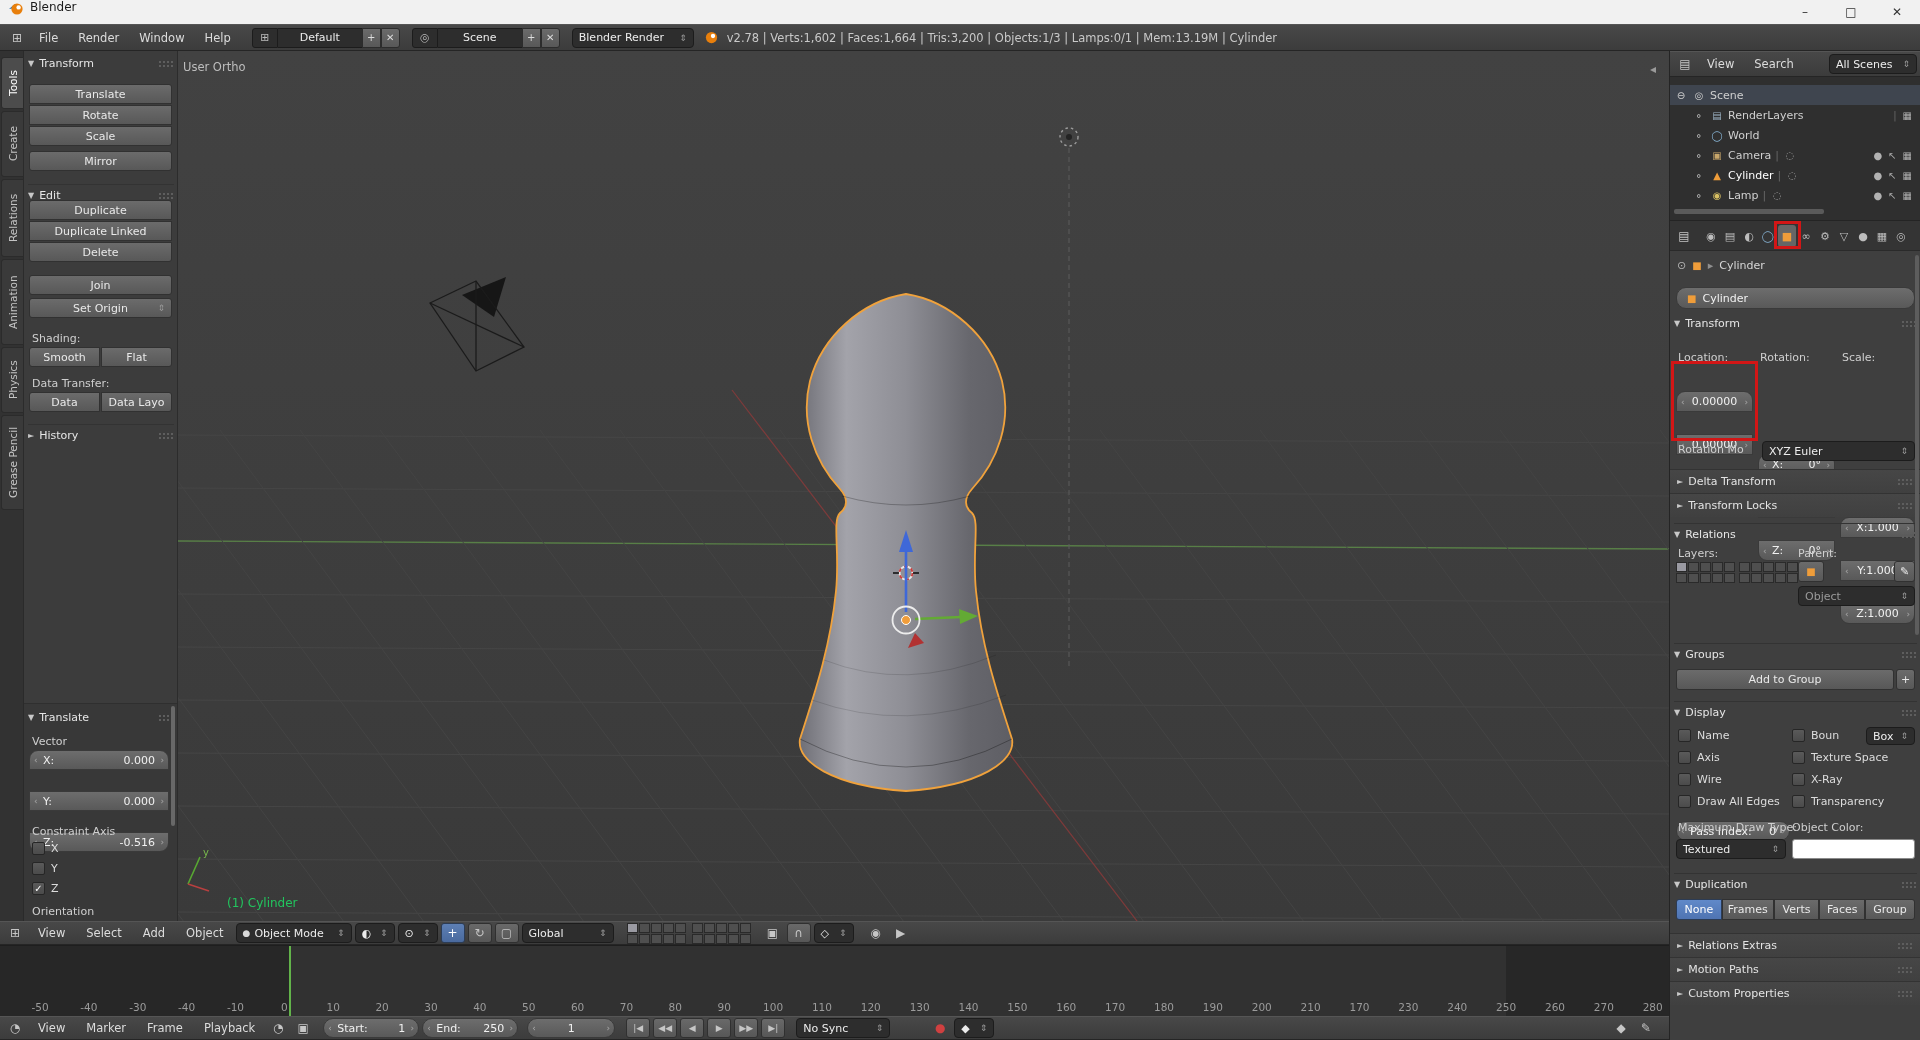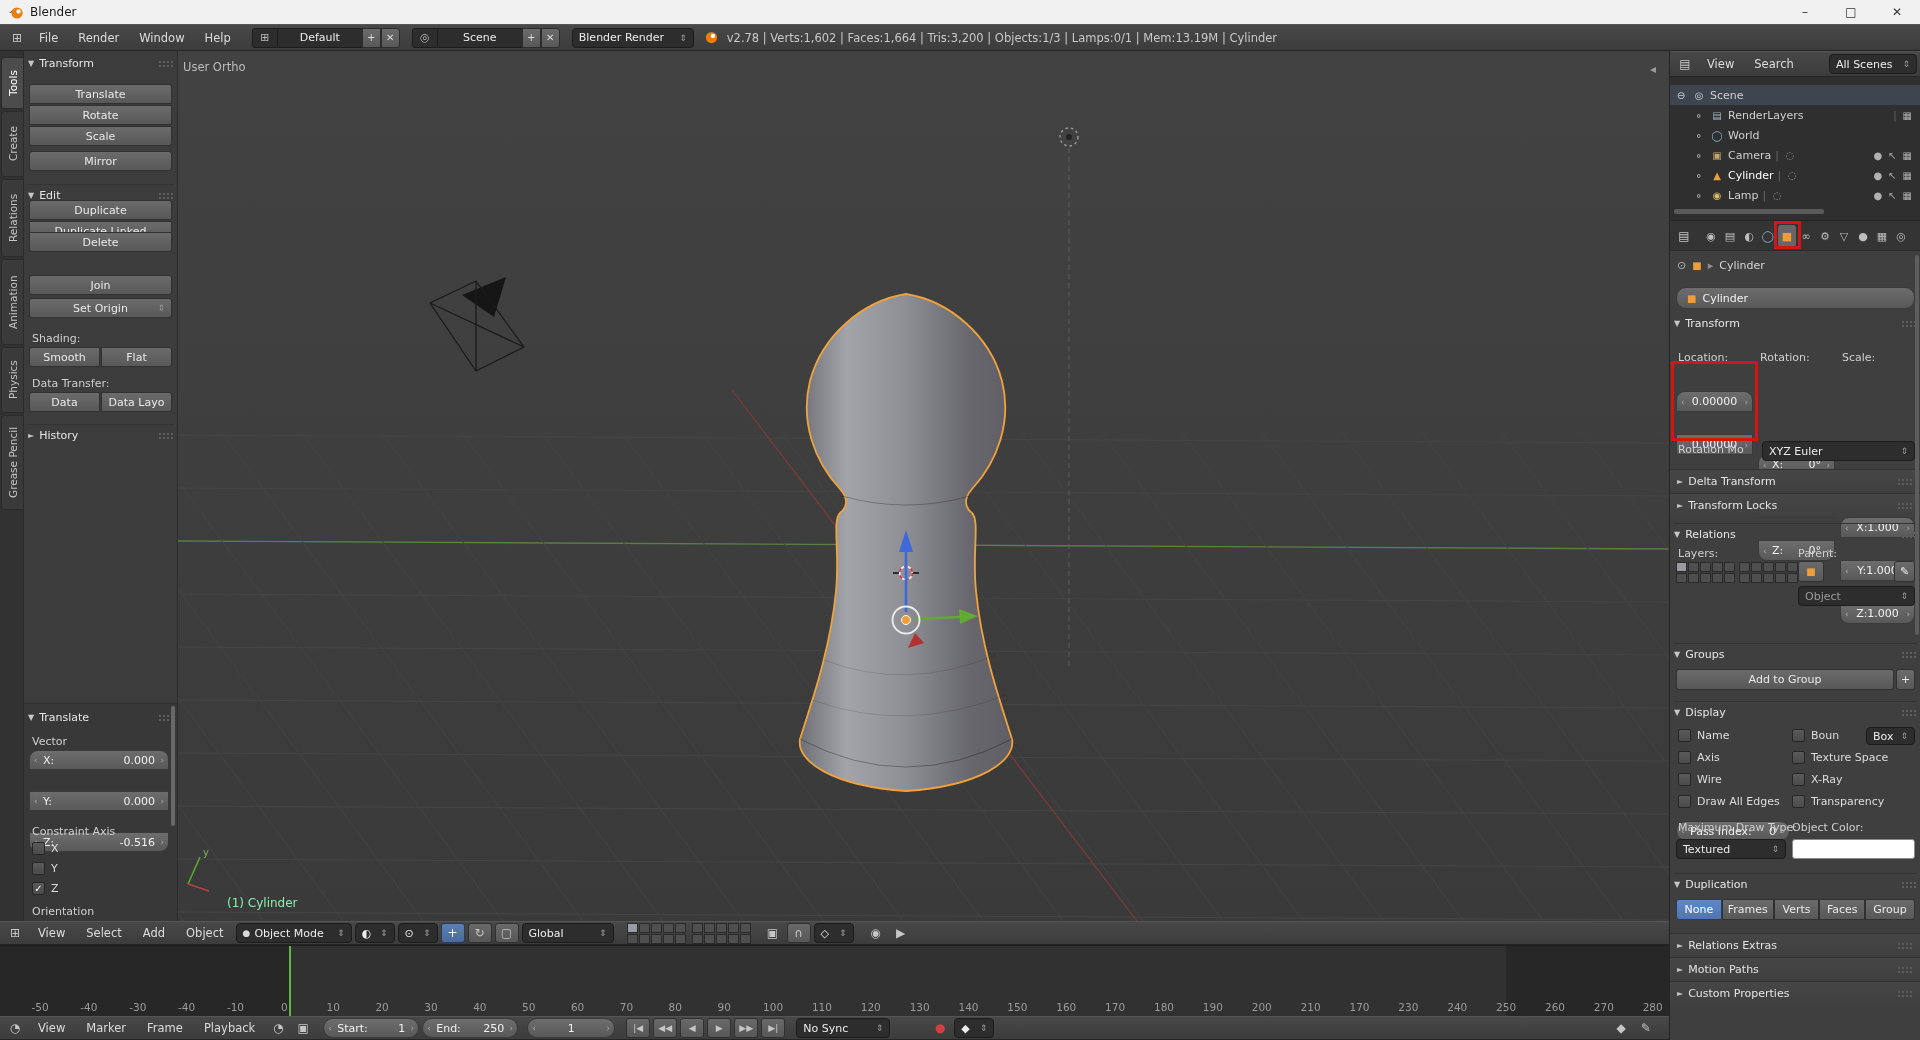--- a/index.html
+++ b/index.html
@@ -1,19 +1,19 @@
 <!DOCTYPE html>
 <html><head>
 <meta charset="utf-8">
 <style>
 *{margin:0;padding:0;box-sizing:border-box}
 html,body{width:1920px;height:1040px}
 body{position:relative;overflow:hidden;background:#2e2e2e;font-family:"DejaVu Sans",sans-serif;font-size:11px;color:#d6d6d6}
 .abs{position:absolute}
-#titlebar{position:absolute;left:0;top:0;width:1920px;height:24px;background:#f1f1f1;display:flex;align-items:center;color:#1a1a1a;z-index:10}
+#titlebar{position:absolute;left:0;top:0;width:1920px;height:24px;background:#f1f1f1;display:flex;color:#1a1a1a;z-index:10}
 #titlebar .t{font-size:12px}
 .win-btn{width:46px;height:24px;display:flex;align-items:center;justify-content:center;font-size:12px;color:#333}
 .hstrip{position:absolute;background:linear-gradient(#484848,#3c3c3c);border-top:1px solid #555;border-bottom:1px solid #252525;display:flex;align-items:center}
 .menu-label{padding:0 9px;font-size:11.5px;color:#dcdcdc;cursor:default;white-space:nowrap}
 .menufield{height:20px;background:#2d2d2d;border:1px solid #1c1c1c;border-radius:4px;display:flex;align-items:center;gap:4px;padding:0 6px;color:#ececec;font-size:11px;white-space:nowrap}
 .updn{color:#9a9a9a;font-size:9px;margin-left:auto}
 .icon-btn{height:20px;min-width:22px;display:flex;align-items:center;justify-content:center;color:#c6c6c6;font-size:12px}
 .tbtn{background:linear-gradient(#696969,#575757);border:1px solid #303030;border-radius:3px;width:24px}
 .idb{display:flex;height:20px;align-items:stretch}
 .idb>span{display:flex;align-items:center;justify-content:center}
@@ -195,21 +195,21 @@
     <circle cx="906" cy="620" r="13.5" fill="none" stroke="#ededed" stroke-width="1.8"></circle>
     <circle cx="906" cy="620" r="4.5" fill="#f09d3a" stroke="#fff" stroke-width="1"></circle>
   </g>
   <g>
     <line x1="188" y1="884" x2="200" y2="857" stroke="#58a832" stroke-width="1.6"></line>
     <line x1="188" y1="884" x2="209" y2="891" stroke="#b84040" stroke-width="1.6"></line>
     <text x="203" y="856" fill="#79b94e" font-size="10">y</text>
   </g>
 </svg>
 <div class="abs" style="left:183px;top:60px;color:#bdbdbd;font-size:11.5px;z-index:3">User Ortho</div>
-<div class="abs" style="left:227px;top:896px;color:#86efac;font-size:12px;z-index:3">(1) Cylinder</div>
+<div class="abs" style="left:227px;top:896px;color:#22c55e;font-size:12px;z-index:3">(1) Cylinder</div>
 <div class="abs" style="left:1650px;top:62px;color:#9a9a9a;font-size:12px;z-index:3">◂</div>
 
 <div class="abs" style="left:0;top:51px;width:24px;height:870px;background:#323232;border-right:1px solid #2a2a2a;z-index:4">
   <div class="vtab active" style="top:6px;height:52px">Tools</div>
   <div class="vtab" style="top:60px;height:66px">Create</div>
   <div class="vtab" style="top:128px;height:78px">Relations</div>
   <div class="vtab" style="top:208px;height:86px">Animation</div>
   <div class="vtab" style="top:296px;height:66px">Physics</div>
   <div class="vtab" style="top:364px;height:95px">Grease Pencil</div>
 </div>
@@ -225,21 +225,21 @@
   <div class="btn abs b-bot" style="left:5px;top:75px;width:143px;height:20px">Scale</div>
   <div class="btn abs" style="left:5px;top:100px;width:143px;height:20px">Mirror</div>
 
   <div class="phdr" style="left:4px;top:133px;width:146px;border-top:1px solid #333;padding-top:4px">
       <span class="tri">▼</span>
       <span>Edit</span>
       <span class="dots"></span>
     </div>
   <div class="btn abs b-top" style="left:5px;top:149px;width:143px;height:20px">Duplicate</div>
   <div class="btn abs b-mid" style="left:5px;top:170px;width:143px;height:20px">Duplicate Linked</div>
-  <div class="btn abs b-bot" style="left:5px;top:181px;width:143px;height:20px">Delete</div>
+  <div class="btn abs b-bot" style="left:5px;top:191px;width:143px;height:20px">Delete</div>
   <div class="btn abs" style="left:5px;top:224px;width:143px;height:20px">Join</div>
   <div class="btn abs" style="left:5px;top:247px;width:143px;height:20px;position:absolute">
       <span>Set Origin</span>
       <span class="updn" style="position:absolute;right:6px">⇕</span>
     </div>
   <div class="shelf-label" style="left:8px;top:281px">Shading:</div>
   <div class="btn abs" style="left:5px;top:296px;width:71px;height:20px;border-radius:3px 0 0 3px">Smooth</div>
   <div class="btn abs" style="left:77px;top:296px;width:71px;height:20px;border-radius:0 3px 3px 0">Flat</div>
   <div class="shelf-label" style="left:8px;top:326px">Data Transfer:</div>
   <div class="btn abs" style="left:5px;top:341px;width:71px;height:20px;border-radius:3px 0 0 3px">Data</div>

